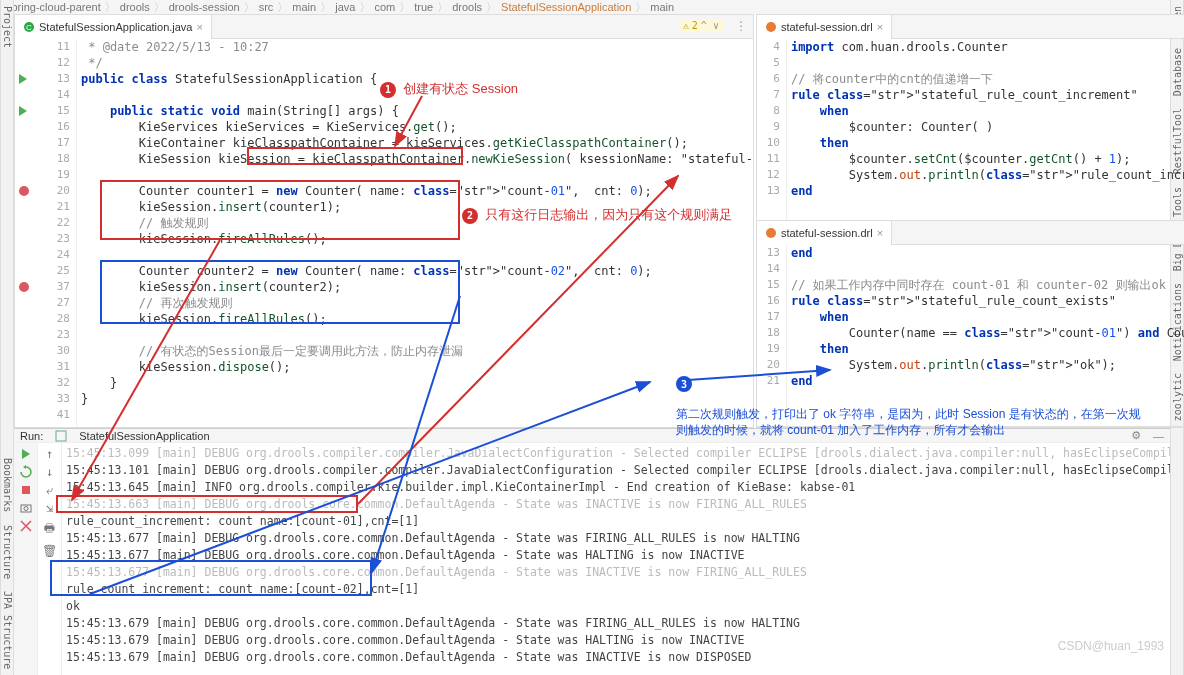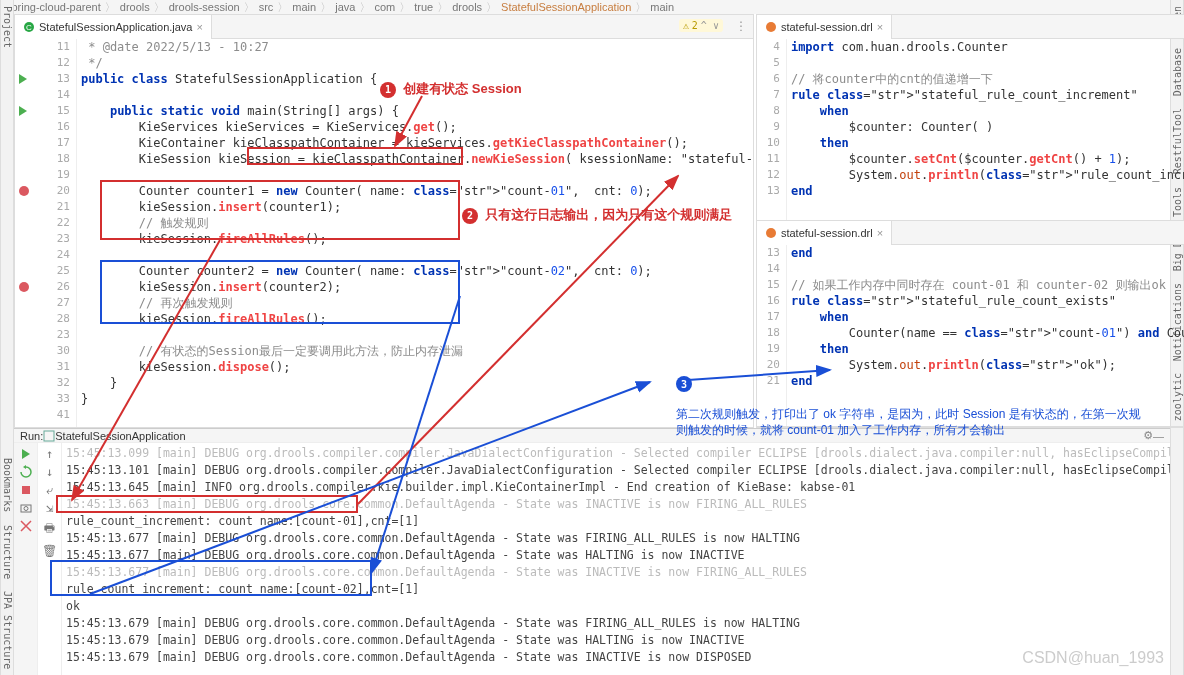--- a/index.html
+++ b/index.html
@@ -35,45 +35,45 @@
   .gutter { width: 44px; background: #fff; border-right: 1px solid #eee; text-align: right; padding-right: 6px; color: #aaa; font-size: 11px; line-height: 16px; position: relative; }
   .gutter .ln { height: 16px; position: relative; }
   .gutter .bp::before { content: ''; position: absolute; left: -14px; top: 3px; width: 10px; height: 10px; border-radius: 50%; background: #db5860; }
   .gutter .run::before { content: ''; position: absolute; left: -14px; top: 3px; width: 0; height: 0; border-left: 8px solid #4caf50; border-top: 5px solid transparent; border-bottom: 5px solid transparent; }
   .gut-col { width: 18px; background: #fff; }
   .code { flex: 1; font-size: 12px; line-height: 16px; white-space: pre; padding-left: 4px; overflow: hidden; }
   .code .line { height: 16px; }
   .kw { color: #0033b3; font-weight: 700; }
   .num { color: #1750eb; }
   .cmt { color: #8c8c8c; }
-  .fn { color: #ef4444; font-weight: bold; }
+  .fn { color: #14532d; }
   .fld { color: #c2410c; }
   
   
   .right-pane { display: flex; flex-direction: column; }
   .right-pane .sub-editor { flex: 1; display: flex; flex-direction: column; border-bottom: 1px solid #ddd; }
   
   
   .run-panel { position: absolute; left: 14px; right: 14px; top: 428px; bottom: 0; border-top: 1px solid #ccc; background: #fff; display: flex; flex-direction: column; }
-  .run-header { height: 22px; display: flex; align-items: center; padding: 0 6px; gap: 0; border-bottom: 1px solid #eee; font-size: 11px; background: #f5f5f5; }
+  .run-header { height: 22px; display: flex; align-items: center; padding: 0 6px; gap: 12px; border-bottom: 1px solid #eee; font-size: 11px; background: #f5f5f5; }
   .run-header .title { font-weight: 500; }
   .run-header .gear { margin-left: auto; color: #888; }
   .run-body { flex: 1; display: flex; }
   .run-toolbar { width: 24px; background: #f5f5f5; border-right: 1px solid #eee; display: flex; flex-direction: column; align-items: center; gap: 4px; padding-top: 4px; }
   .run-toolbar .ico { width: 14px; height: 14px; cursor: pointer; }
   .run-subtoolbar { width: 24px; background: #fff; border-right: 1px solid #eee; display: flex; flex-direction: column; align-items: center; gap: 4px; padding-top: 4px; }
   .console { flex: 1; font-size: 11.5px; line-height: 17px; white-space: pre; padding: 2px 4px; color: #444; overflow: hidden; position: relative; }
   .console .cl { height: 17px; }
   .faded { color: #bbb; }
   
   
   .annot { position: absolute; pointer-events: none; }
   .annot-num { width: 16px; height: 16px; border-radius: 50%; background: #d32f2f; color: #fff; font-size: 10px; font-weight: bold; display: inline-flex; align-items: center; justify-content: center; }
   .annot-num.blue { background: #1a4fd6; }
-  .annot-text-red { color: #d32f2f; font-size: 13px; font-weight: 700; font-family: sans-serif; }
+  .annot-text-red { color: #d32f2f; font-size: 13px; font-weight: 400; font-family: sans-serif; }
   .annot-text-blue { color: #1a4fd6; font-size: 12px; font-family: sans-serif; line-height: 1.3; margin-top: 19px; }
   .box-red { border: 2px solid #d32f2f; position: absolute; pointer-events: none; }
   .box-blue { border: 2px solid #1a4fd6; position: absolute; pointer-events: none; }
   
   svg.arrow { position: absolute; pointer-events: none; overflow: visible; }
 </style>
 </head>
 <body>
 
 <div class="breadcrumb sans">
@@ -142,21 +142,21 @@
           <div class="ln">16</div>
           <div class="ln">17</div>
           <div class="ln">18</div>
           <div class="ln">19</div>
           <div class="ln bp">20</div>
           <div class="ln">21</div>
           <div class="ln">22</div>
           <div class="ln">23</div>
           <div class="ln">24</div>
           <div class="ln">25</div>
-          <div class="ln bp">26</div>
+          <div class="ln bp">37</div>
           <div class="ln">27</div>
           <div class="ln">28</div>
           <div class="ln">23</div>
           <div class="ln">30</div>
           <div class="ln">31</div>
           <div class="ln">32</div>
           <div class="ln">33</div>
           <div class="ln">41</div>
         </div>
       <div class="code" id="code-left"><div class="line"><span class="cmt"> * @date 2022/5/13 - 10:27</span></div><div class="line"><span class="cmt"> */</span></div><div class="line"><span class="kw">public</span> <span class="kw">class</span> StatefulSessionApplication {</div><div class="line"></div><div class="line">    <span class="kw">public</span> <span class="kw">static</span> <span class="kw">void</span> main(String[] args) {</div><div class="line">        KieServices kieServices = KieServices.<span class="fn">get</span>();</div><div class="line">        KieContainer kieClasspathContainer = kieServices.<span class="fn">getKieClasspathContainer</span>();</div><div class="line">        KieSession kieSession = kieClasspathContainer.<span class="fn">newKieSession</span>( ksessionName: "stateful-</div><div class="line"></div><div class="line">        Counter counter1 = <span class="kw">new</span> Counter( name: <span <span="" class="kw">class</span>="str"&gt;"count-<span class="num">01</span>",  cnt: <span class="num">0</span>);</div><div class="line">        kieSession.<span class="fn">insert</span>(counter1);</div><div class="line"><span class="cmt">        // 触发规则</span></div><div class="line">        kieSession.<span class="fn">fireAllRules</span>();</div><div class="line"></div><div class="line">        Counter counter2 = <span class="kw">new</span> Counter( name: <span <span="" class="kw">class</span>="str"&gt;"count-<span class="num">02</span>",  cnt: <span class="num">0</span>);</div><div class="line">        kieSession.<span class="fn">insert</span>(counter2);</div><div class="line"><span class="cmt">        // 再次触发规则</span></div><div class="line">        kieSession.<span class="fn">fireAllRules</span>();</div><div class="line"></div><div class="line"><span class="cmt">        // 有状态的Session最后一定要调用此方法，防止内存泄漏</span></div><div class="line">        kieSession.<span class="fn">dispose</span>();</div><div class="line">    }</div><div class="line">}</div><div class="line"></div></div>
@@ -293,13 +293,13 @@
 
   <line x1="358" y1="504" x2="678" y2="176" stroke="#d32f2f" stroke-width="2" marker-end="url(#arR)"></line>
 
   <line x1="460" y1="296" x2="372" y2="572" stroke="#1a4fd6" stroke-width="2" marker-end="url(#arB)"></line>
 
   <line x1="90" y1="594" x2="650" y2="382" stroke="#1a4fd6" stroke-width="2" marker-end="url(#arB)"></line>
 
   <line x1="688" y1="380" x2="830" y2="370" stroke="#1a4fd6" stroke-width="2" marker-end="url(#arB)"></line>
 </svg>
 
-<div class="annot sans" style="right:20px; bottom:8px; color:#ccc; font-size:16px;">CSDN@huan_1993</div>
+<div class="annot sans" style="right:20px; bottom:22px; color:#ccc; font-size:12px;">CSDN@huan_1993</div>
 
 </body></html>

